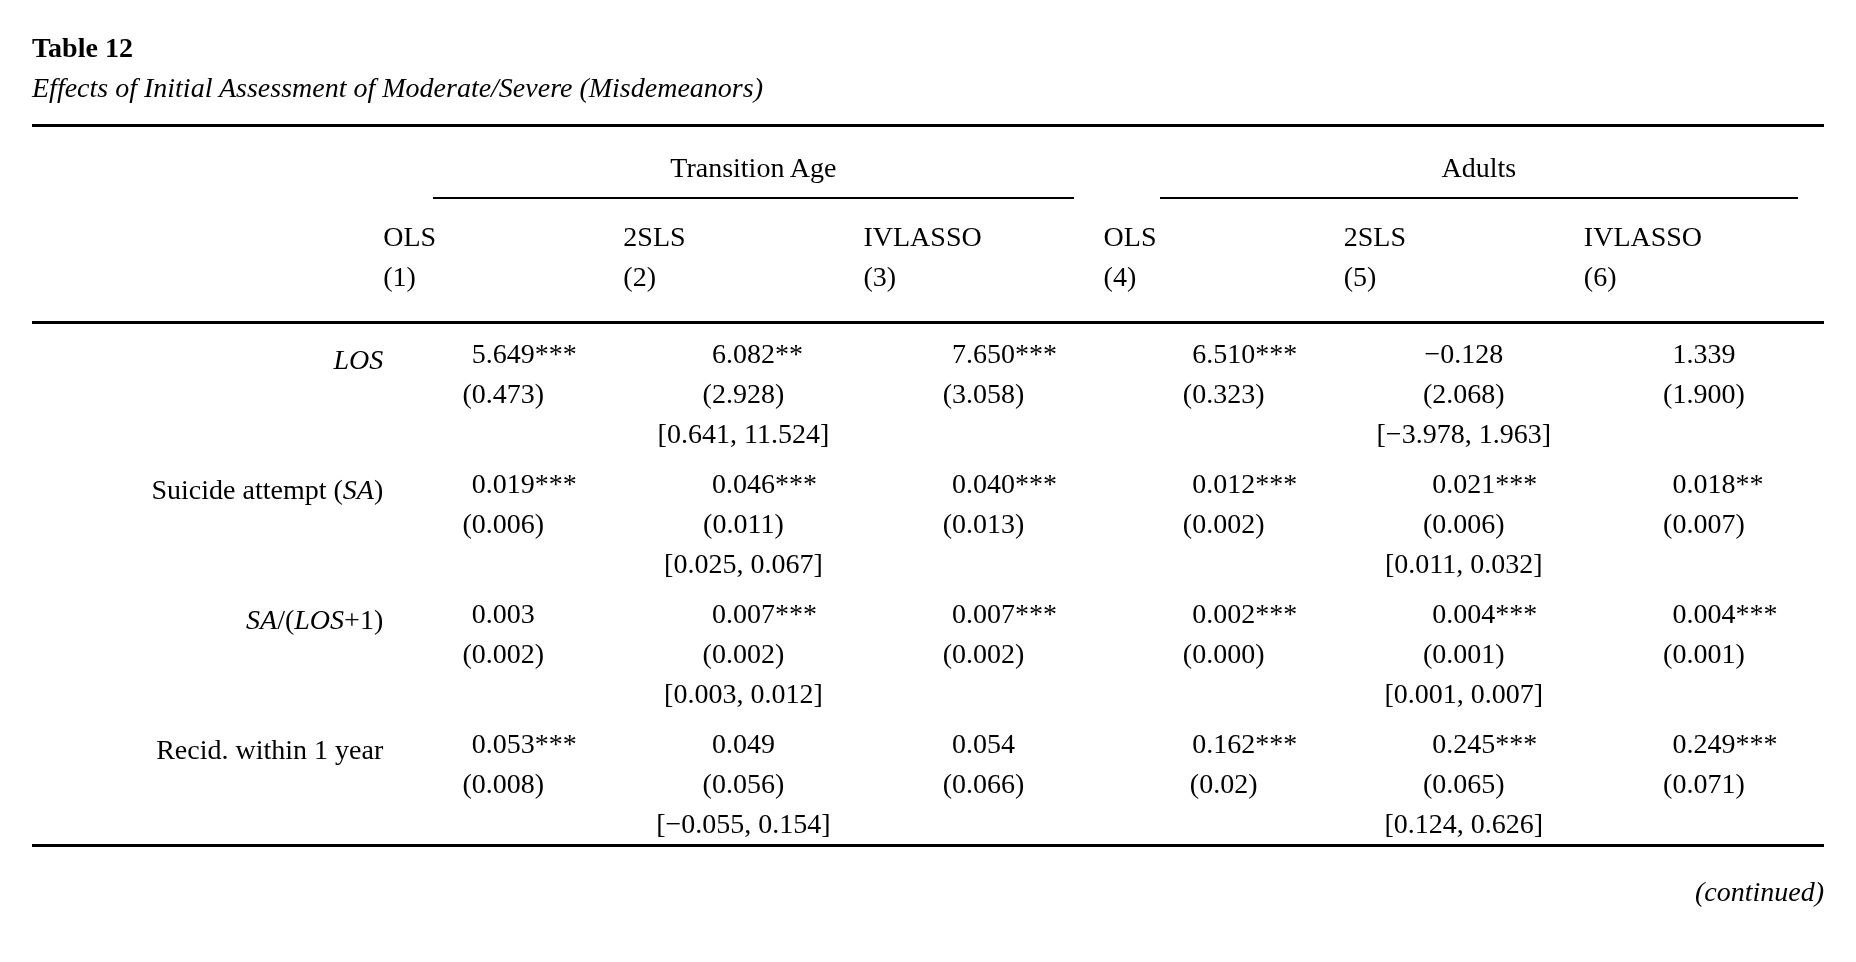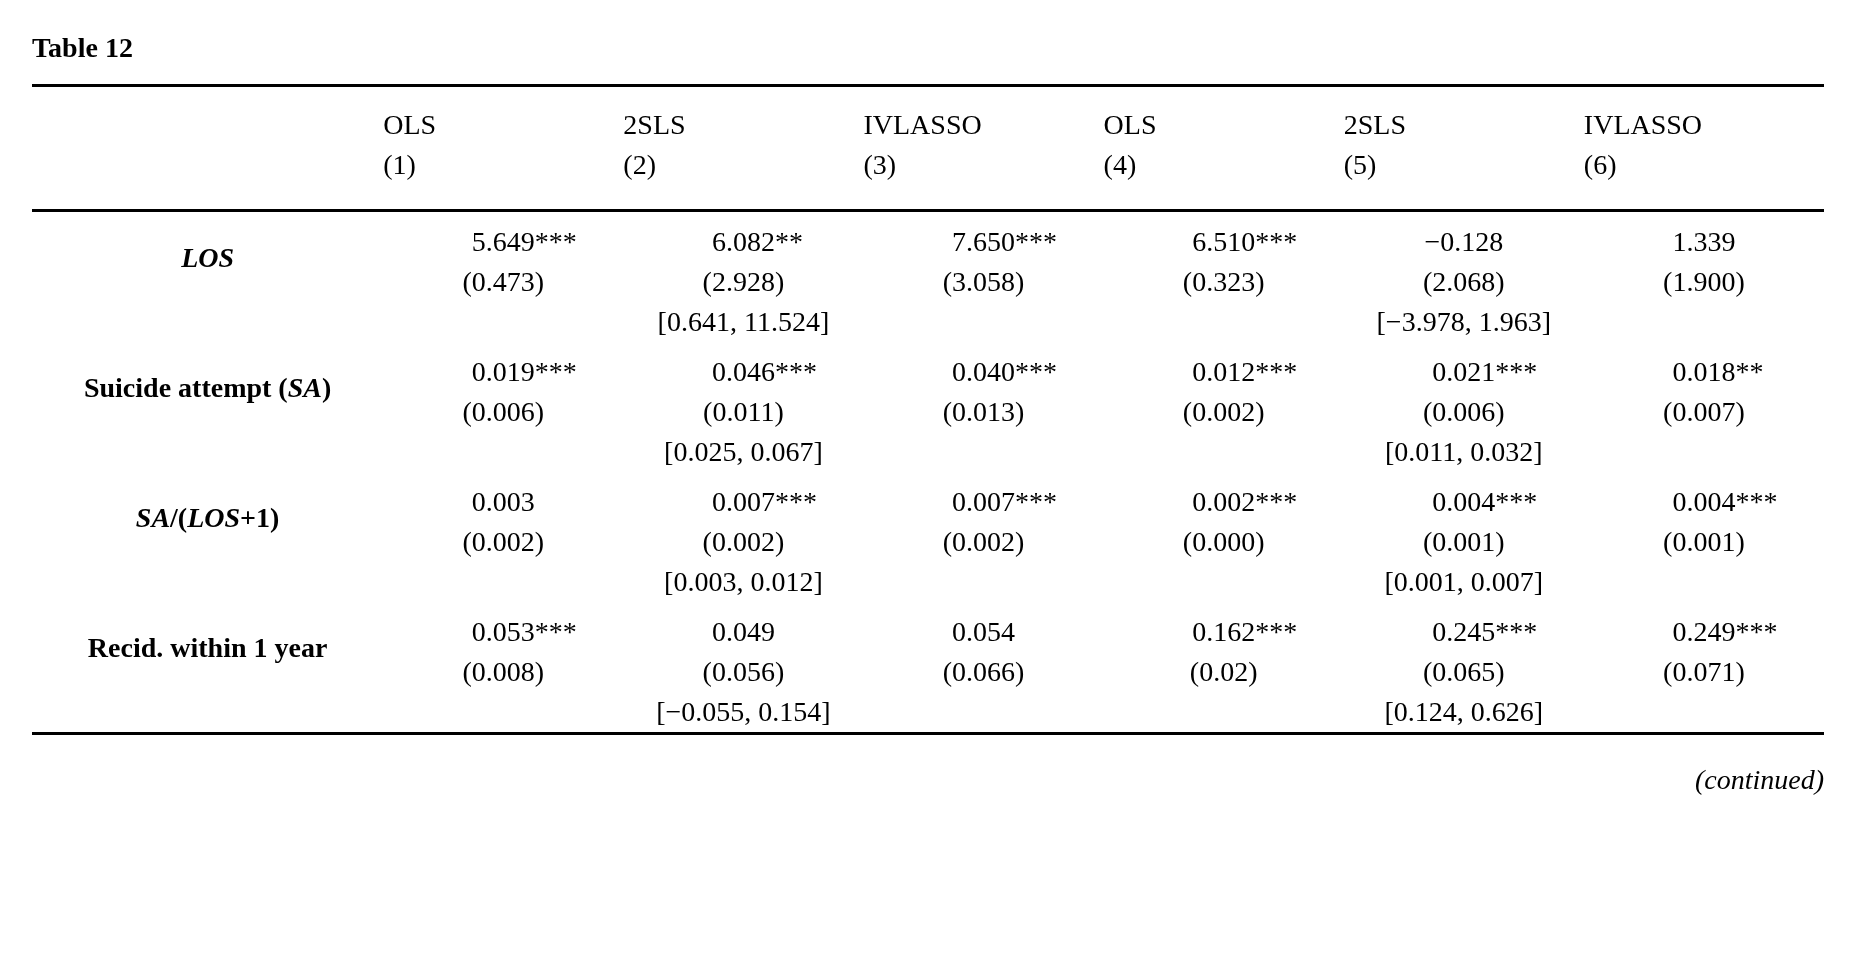--- a/index.html
+++ b/index.html
@@ -38,24 +38,23 @@
   .group-1 .group-box { margin: 0 30px 0 50px; }
   .group-2 .group-box { margin: 0 26px 0 56px; }
 
   th.method {
     text-align: left; vertical-align: top;
     font-size: 28px; line-height: 38px;
     padding: 18px 0 24px 0;
   }
 
   th.rowlabel {
-    text-align: center; vertical-align: top;
+    text-align: right; vertical-align: top;
     font-size: 28px; line-height: 40px;
-    padding-top: 26px;
-    font-weight: bold;
+    padding-top: 16px;
   }
   td.coef {
     text-align: center; vertical-align: top;
     font-size: 28px;
     padding-top: 10px;
   }
   .line { height: 40px; line-height: 40px; white-space: nowrap; }
   .stars { display: inline-block; width: 0; white-space: nowrap; text-align: left; overflow: visible; }
   .it { font-style: italic; }
 
@@ -66,32 +65,42 @@
     line-height: 38px;
     margin-top: 26px;
   }
 </style>
 </head>
 <body>
 
 <div class="page">
 
   <div class="table-number">Table 12</div>
+  <div class="table-title">Effects of Initial Assessment of Moderate/Severe (Misdemeanors)</div>
 
   <table class="results-table">
     <colgroup>
       <col class="col-label">
       <col class="col-data">
         <col class="col-data">
         <col class="col-data">
       <col class="col-data">
         <col class="col-data">
         <col class="col-data">
     </colgroup>
     <thead>
+      <tr class="group-row">
+        <th class="corner"></th>
+        <th colspan="3" class="group group-1">
+          <div class="group-box"><span>Transition Age</span></div>
+        </th>
+        <th colspan="3" class="group group-2">
+          <div class="group-box"><span>Adults</span></div>
+        </th>
+      </tr>
       <tr>
         <th class="corner"></th>
         <th class="method">
           <div class="line">OLS</div>
           <div class="line">(1)</div>
         </th>
         <th class="method">
           <div class="line">2SLS</div>
           <div class="line">(2)</div>
         </th>

